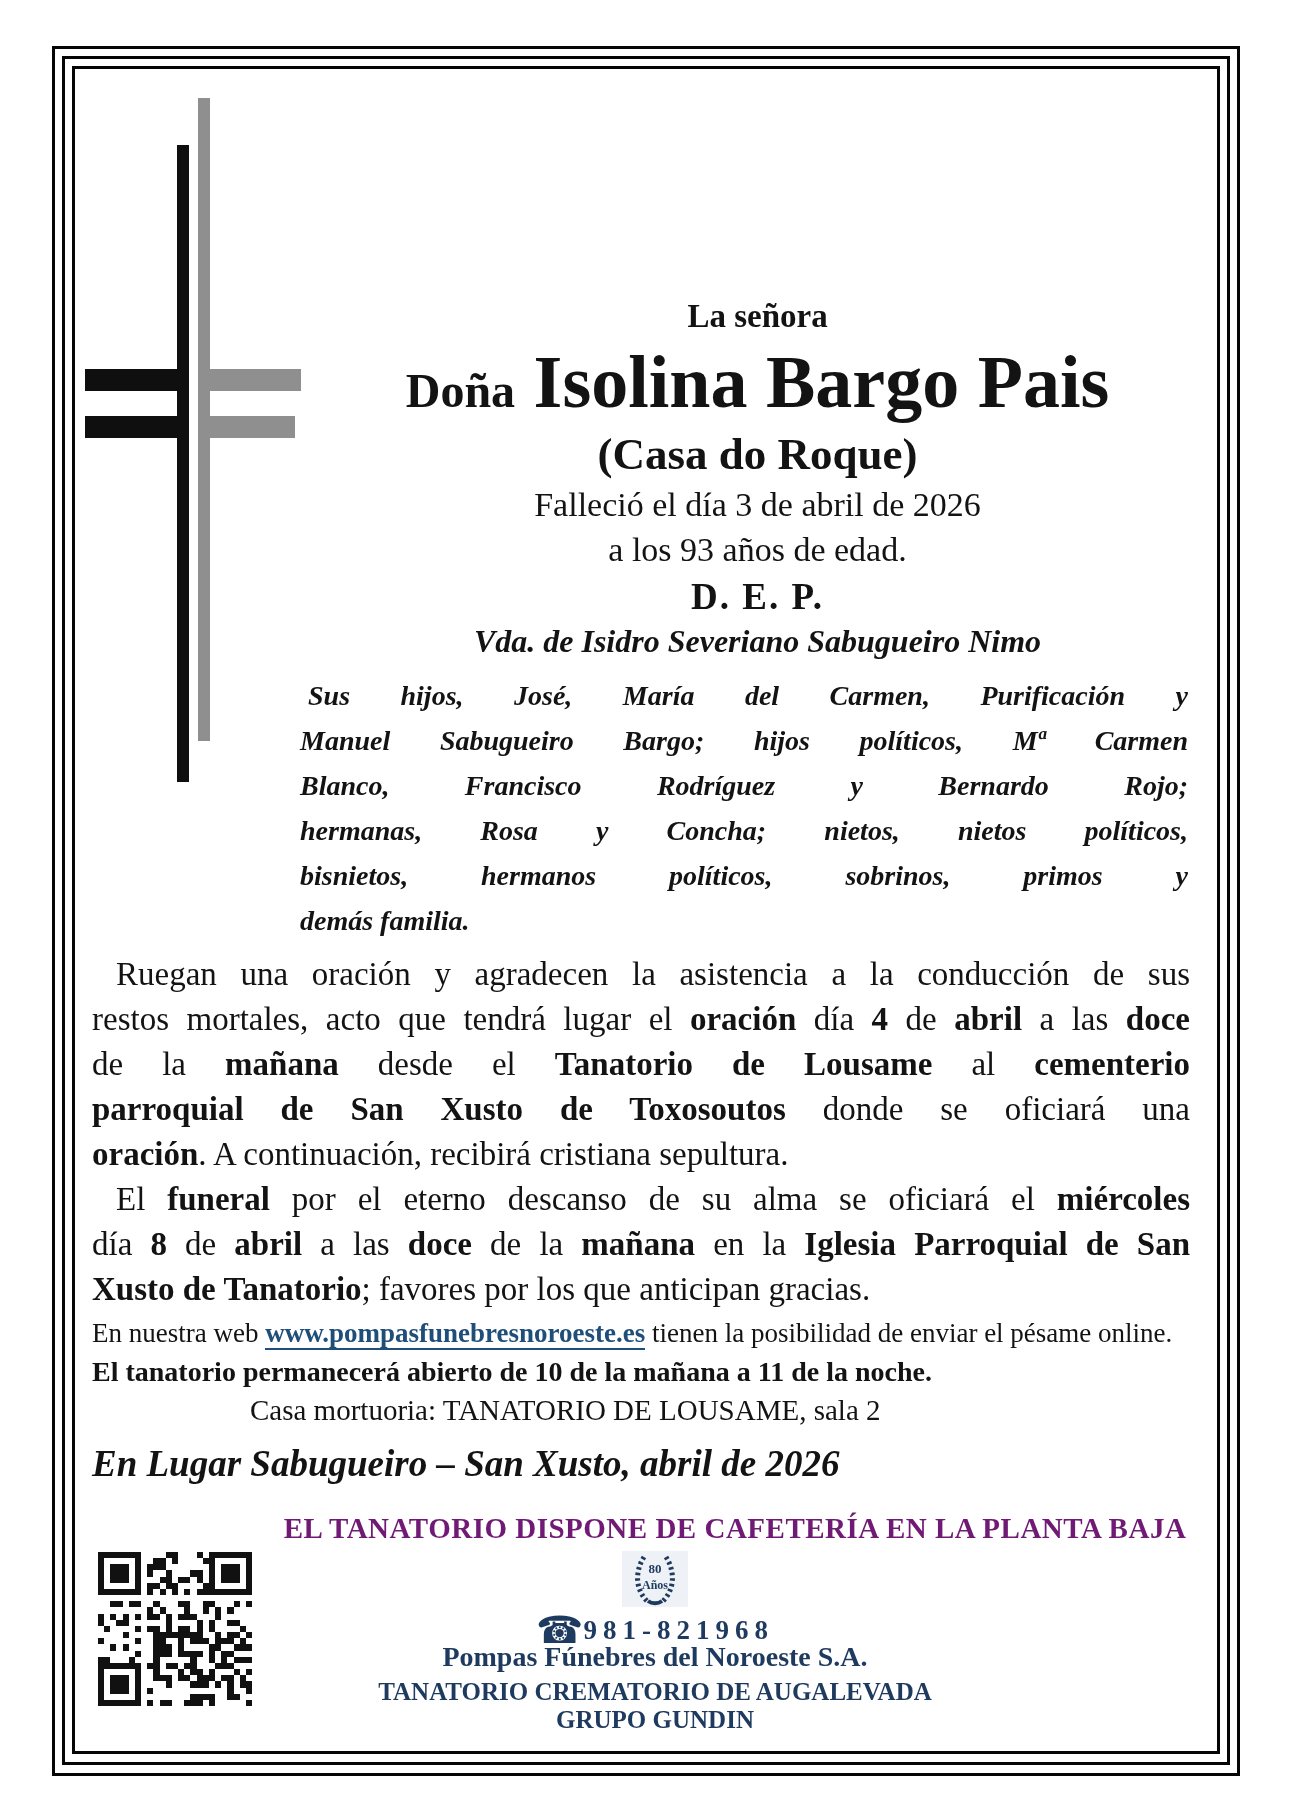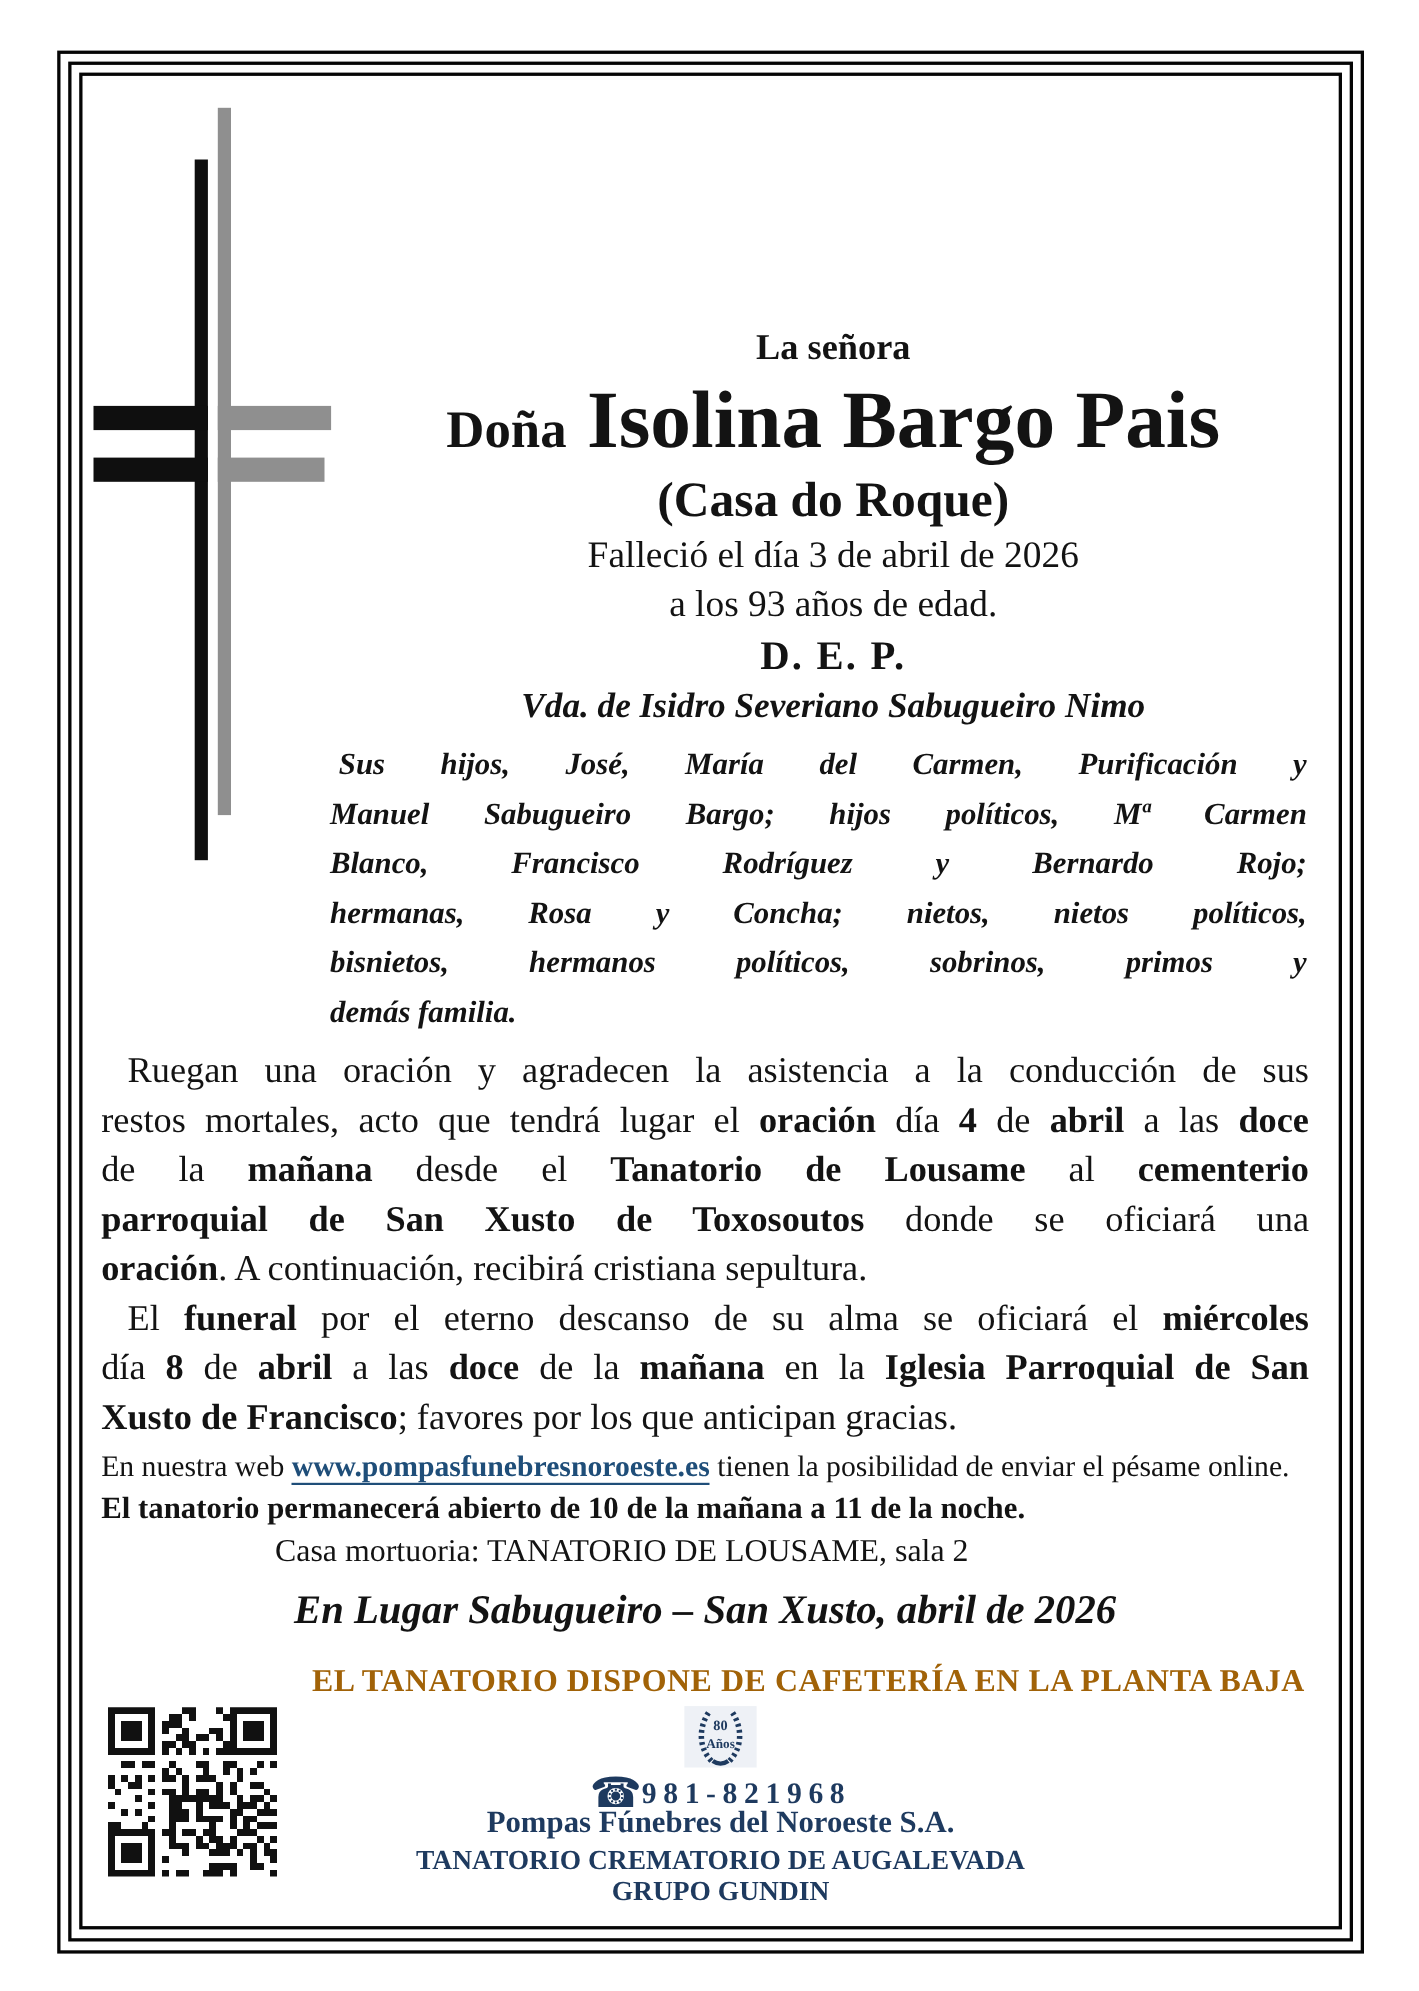--- a/index.html
+++ b/index.html
@@ -36,24 +36,24 @@
   .family .jline:first-child{text-indent:8px;}
   
   .bodytext{position:absolute;left:92px;top:952px;width:1098px;font-size:33px;line-height:45px;}
   .para .jline:first-child{text-indent:24px;}
   .b{font-weight:bold;}
   
   .web-line{position:absolute;left:92px;top:1318px;width:1098px;font-size:27px;}
   .weblink{color:#1f4e79;font-weight:bold;border-bottom:2px solid #1f4e79;cursor:pointer;}
   .hours-line{position:absolute;left:92px;top:1356px;width:1098px;font-size:28px;font-weight:bold;}
   .mortuary{position:absolute;left:250px;top:1394px;font-size:29px;}
-  .place-date{position:absolute;left:92px;top:1442px;width:1098px;text-align:center;
+  .place-date{position:absolute;left:92px;top:1442px;width:1098px;text-align:left;
     font-size:37px;font-weight:bold;font-style:italic;}
   .cafeteria{position:absolute;left:240px;top:1512px;width:990px;text-align:center;
-    font-size:29px;font-weight:bold;color:#a16207;letter-spacing:0.5px;}
+    font-size:29px;font-weight:bold;color:#701a75;letter-spacing:0.5px;}
   
   .cline{position:absolute;left:95px;width:1120px;text-align:center;color:#1e3a5f;font-weight:bold;}
   .phone-line{top:1608px;font-size:27px;letter-spacing:6px;}
   .phone-glyph{font-size:38px;letter-spacing:0;vertical-align:-4px;
     font-family:"DejaVu Sans","Liberation Sans",sans-serif;}
   .company-line{top:1641px;font-size:28px;}
   .facility-line{top:1678px;font-size:25px;}
   .group-line{top:1706px;font-size:25px;}
   .logo{position:absolute;left:622px;top:1551px;width:66px;height:56px;}
   .qr{position:absolute;left:98px;top:1552px;width:154px;height:154px;}
@@ -97,21 +97,21 @@
     <div class="para">
         <div class="jline"><span>Ruegan una oración y agradecen la asistencia a la conducción de sus</span></div>
         <div class="jline"><span>restos mortales, acto que tendrá lugar el </span><span class="b">oración</span><span> día </span><span class="b">4</span><span> de </span><span class="b">abril</span><span> a las </span><span class="b">doce</span></div>
         <div class="jline"><span>de la </span><span class="b">mañana</span><span> desde el </span><span class="b">Tanatorio de Lousame</span><span> al </span><span class="b">cementerio</span></div>
         <div class="jline"><span class="b">parroquial de San Xusto de Toxosoutos</span><span> donde se oficiará una</span></div>
         <div class="jline last"><span class="b">oración</span><span>. A continuación, recibirá cristiana sepultura.</span></div>
       </div>
     <div class="para">
         <div class="jline"><span>El </span><span class="b">funeral</span><span> por el eterno descanso de su alma se oficiará el </span><span class="b">miércoles</span></div>
         <div class="jline"><span>día </span><span class="b">8</span><span> de </span><span class="b">abril</span><span> a las </span><span class="b">doce</span><span> de la </span><span class="b">mañana</span><span> en la </span><span class="b">Iglesia Parroquial de San</span></div>
-        <div class="jline last"><span class="b">Xusto de Francisco</span><span>; favores por los que anticipan gracias.</span></div>
+        <div class="jline last"><span class="b">Xusto de Tanatorio</span><span>; favores por los que anticipan gracias.</span></div>
       </div>
   </div>
 
   <div class="web-line">
       <div class="jline last"><span>En nuestra web </span><span class="weblink">www.pompasfunebresnoroeste.es</span><span> tienen la posibilidad de enviar el pésame online.</span></div>
     </div>
   <div class="hours-line">El tanatorio permanecerá abierto de 10 de la mañana a 11 de la noche.</div>
   <div class="mortuary">Casa mortuoria: TANATORIO DE LOUSAME, sala 2</div>
   <div class="place-date">En Lugar Sabugueiro – San Xusto, abril de 2026</div>
   <div class="cafeteria">EL TANATORIO DISPONE DE CAFETERÍA EN LA PLANTA BAJA</div>

